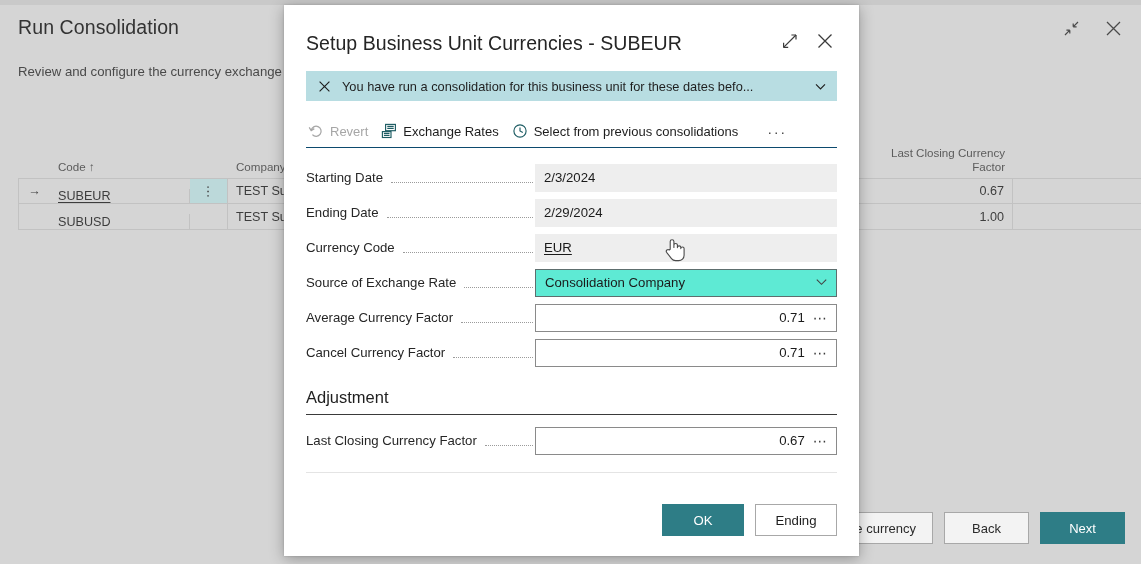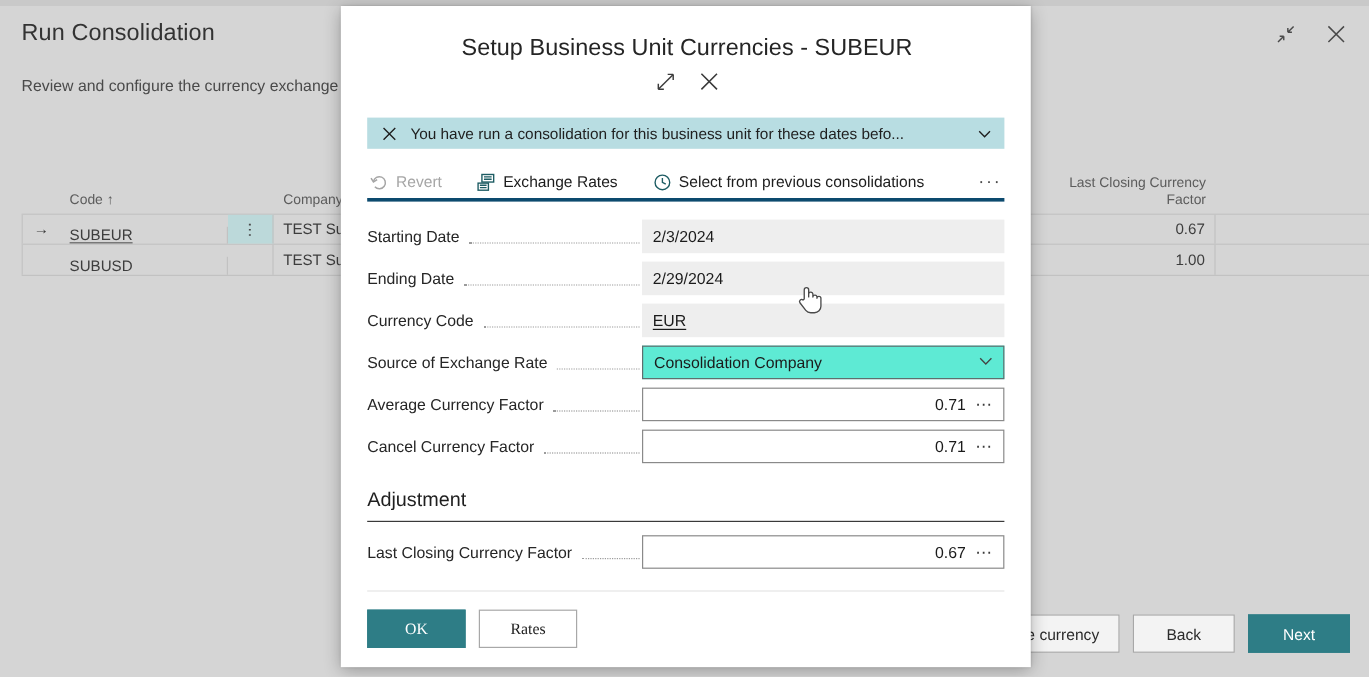--- a/index.html
+++ b/index.html
@@ -100,23 +100,22 @@
 
   
   #dialog {
     position: absolute; left: 284px; top: 5px;
     width: 575px; height: 551px;
     background: #ffffff;
     box-shadow: 0 3px 14px rgba(0,0,0,.30), 0 0 2px rgba(0,0,0,.18);
     display: flex; flex-direction: column;
   }
   #dlg-header {
-    display: flex; align-items: center;
+    display: flex; align-items: flex-end;
     padding: 20px 20px 0 22px;
-    flex-direction: column;
   }
   #dlg-title {
     font-size: 19.5px; color: #252525; font-weight: 400;
     letter-spacing: .05px; flex: 1; white-space: nowrap;
     padding-top: 4px;
   }
   #dlg-ctl { display: flex; align-items: center; gap: 8px; margin-top: 2px; }
   .dlgbtn {
     width: 28px; height: 28px; display: flex;
     align-items: center; justify-content: center;
@@ -132,22 +131,22 @@
     font-size: 12.8px; color: #1f1f1f;
   }
   #notice-x { cursor: pointer; display:flex; align-items:center; margin-right: 11px; }
   #notice-text { flex: 1; white-space: nowrap; overflow: hidden; }
   #notice-chev { cursor: pointer; display:flex; align-items:center; padding-left:8px; }
 
   
   #toolbar {
     margin: 14px 22px 0 22px;
     height: 33px;
-    border-bottom: 3px solid #0c4a6e;
-    display: flex; align-items: center; gap: 16px;
+    border-bottom: 1px solid #0c4a6e;
+    display: flex; align-items: center; gap: 0;
     font-size: 13px;
   }
   .tb-item {
     display: flex; align-items: center; gap: 6px;
     padding: 0 11px 0 2px; height: 26px; cursor: pointer;
     color: #1d1d1d; white-space: nowrap;
   }
   .tb-item.disabled { color: #a6a6a6; cursor: default; }
   .tb-item svg { display: block; flex: none; }
   .tb-more {
@@ -205,21 +204,21 @@
     padding-bottom: 7px; border-bottom: 1px solid #3a3a3a;
   }
   #adjust-rows { padding-top: 8px; }
   #body-sep {
     margin: 14px 0 0 0; border-top: 1px solid #e4e4e4;
   }
 
   #dlg-footer {
     padding: 0 22px 0 22px;
     height: 72px; display: flex; align-items: center;
-    justify-content: flex-start; gap: 11px; font-family: Liberation Serif, serif;
+    justify-content: flex-end; gap: 11px;
   }
   .dlg-btn {
     height: 32px; min-width: 82px; padding: 0 18px;
     display: flex; align-items: center; justify-content: center;
     font-size: 13.2px; cursor: pointer; white-space: nowrap;
     border: 1px solid #a8a8a8; background: #ffffff; color: #1d1d1d;
   }
   .dlg-btn.primary {
     background: #2e7d86; border-color: #2e7d86; color: #ffffff;
   }
@@ -422,21 +421,21 @@
           <span class="ellip">⋯</span>
         </span>
       </div>
     </div>
 
     <div id="body-sep"></div>
   </div>
 
   <div id="dlg-footer">
     <div class="dlg-btn primary">OK</div>
-    <div class="dlg-btn">Rates</div>
+    <div class="dlg-btn">Ending</div>
   </div>
 </div>
 
 <div id="cursor">
   <svg width="24" height="28" viewBox="0 0 24 28">
     <path d="M7.2 13.2 L7.2 5.6 a1.85 1.85 0 0 1 3.7 0 L10.9 11.4
              L10.9 9.2 a1.75 1.75 0 0 1 3.5 0 L14.4 11.6
              a1.7 1.7 0 0 1 3.4 0 L17.8 12.6
              a1.65 1.65 0 0 1 3.3 0 L21.1 19.2
              a5.4 5.4 0 0 1 -5.4 5.4 L12.6 24.6

